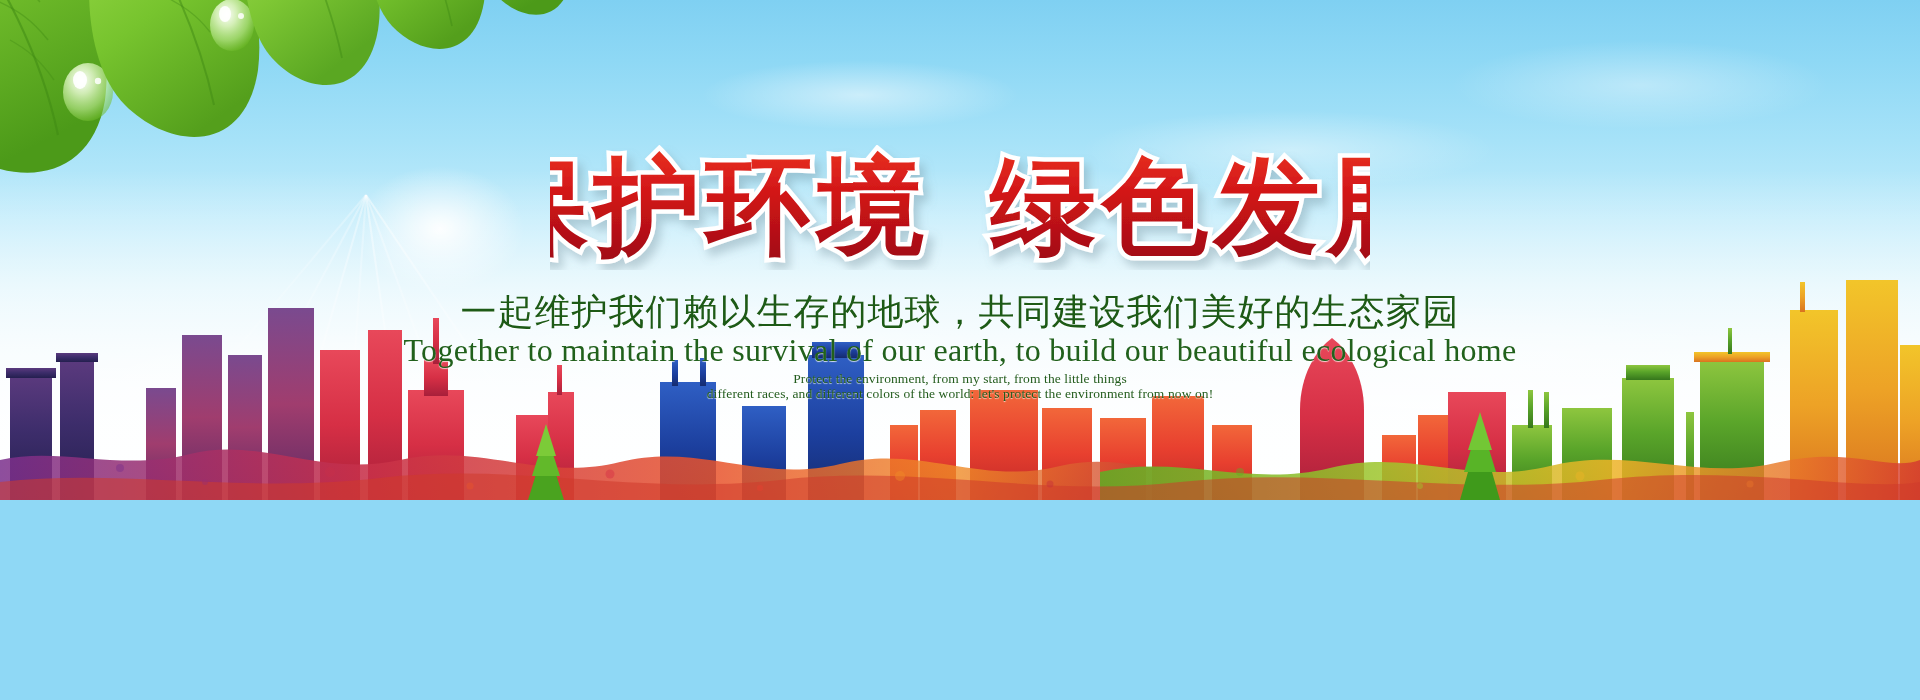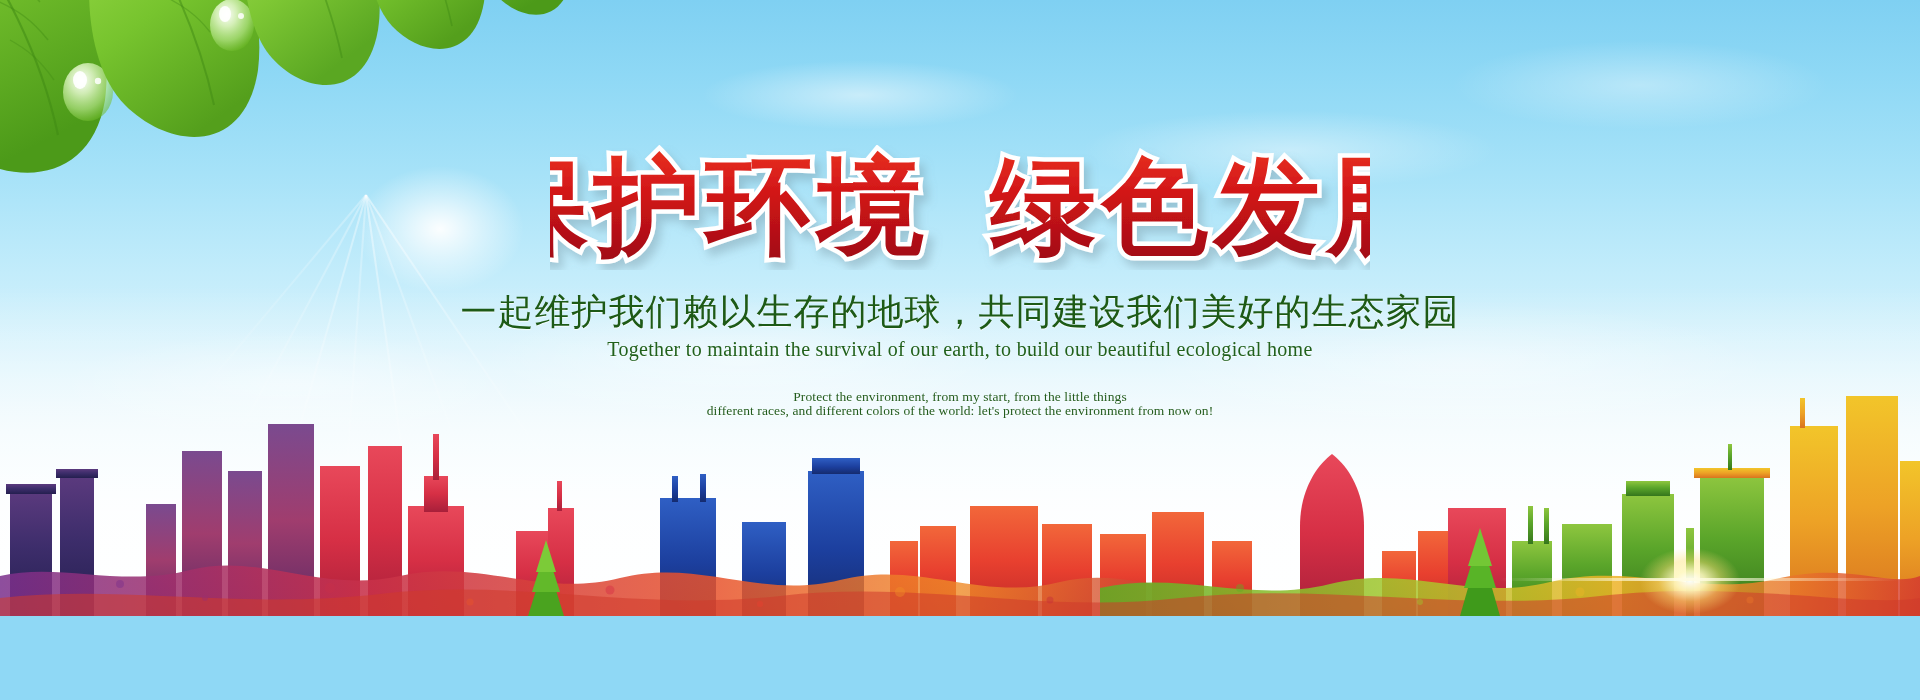--- a/index.html
+++ b/index.html
@@ -5,21 +5,21 @@
   * { margin:0; padding:0; box-sizing:border-box; }
   html,body { width:1920px; height:700px; overflow:hidden; }
   body {
     font-family:"Liberation Sans", sans-serif;
     background:#8fd8f5;
   }
 
   #banner {
     position:relative;
     width:1920px;
-    height:616px;
+    height:500px;
     overflow:hidden;
     background:
       linear-gradient(180deg,
         #7fd0f2 0%,
         #8ed8f5 12%,
         #a6e2f8 28%,
         #c2ecfb 44%,
         #d9f3fc 58%,
         #e9f8fd 70%,
         #f2fbfe 80%,
@@ -81,31 +81,30 @@
     font-weight:400;
     letter-spacing:1px;
     color:#1d5a16;
     line-height:1.1;
     margin-top:4px;
     text-shadow:0 1px 1px rgba(255,255,255,.8);
   }
 
   .en-sub {
     font-family:"Liberation Serif", serif;
-    font-size:20px;
+    font-size:32px;
     font-weight:400;
     color:#21611c;
     line-height:1.15;
-    margin-top:6px;
     letter-spacing:.3px;
     text-shadow:0 1px 1px rgba(255,255,255,.8);
   }
 
   .para {
-    margin-top:29px;
+    margin-top:4px;
     font-family:"Liberation Serif", serif;
     font-size:13.5px;
     line-height:14.6px;
     color:#235c1d;
     letter-spacing:.1px;
     text-shadow:0 1px 1px rgba(255,255,255,.75);
   }
   .para div { white-space:nowrap; }
 
   

